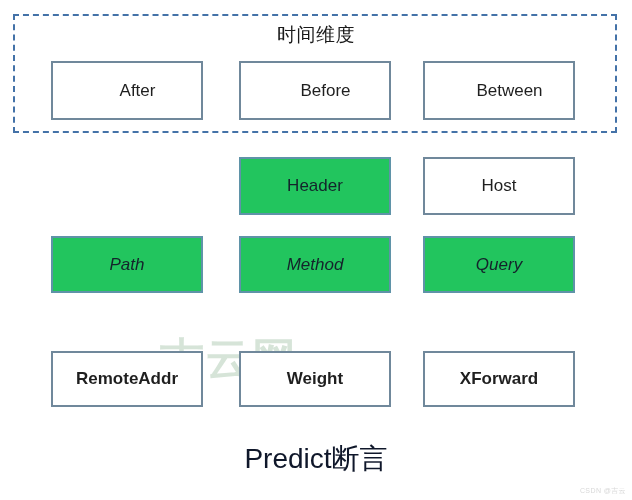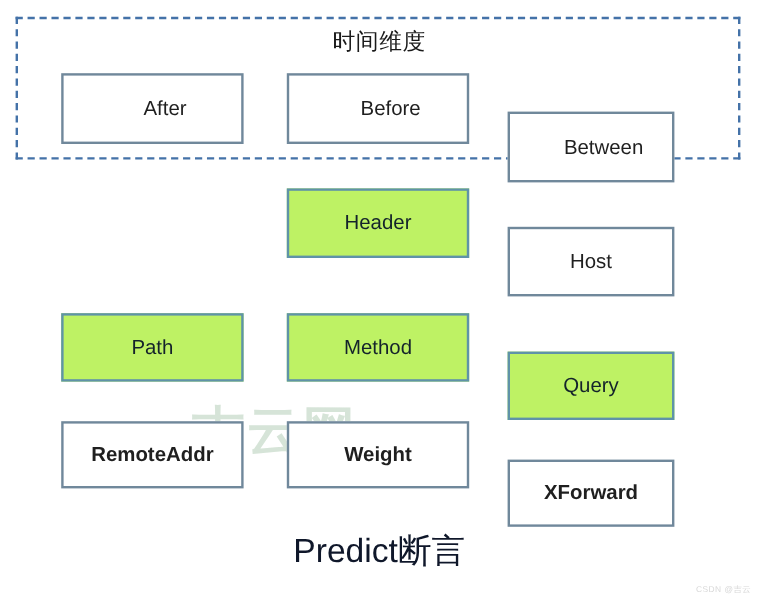--- a/index.html
+++ b/index.html
@@ -46,34 +46,34 @@
     box-sizing: border-box;
     border: 2px solid #70889b;
     background: #ffffff;
     display: flex;
     align-items: center;
     justify-content: center;
     font-size: 17px;
     color: #1f1f1f;
   }
   .node.filled {
-    background: #bef264;
+    background: #22c55e;
     border-color: #5f93a8;
     color: #14232b;
   }
 
   
   .col1 { left: 51px;  width: 152px; }
   .col2 { left: 239px; width: 152px; }
-  .col3 { left: 423px; width: 139px; margin-top: 32px; }
+  .col3 { left: 423px; width: 152px; }
 
   
   .row1 { top: 61px;  height: 59px; padding-left: 21px; }
   .row2 { top: 157px; height: 58px; }
-  .row3 { top: 261px; height: 57px; }
+  .row3 { top: 236px; height: 57px; font-style: italic; }
   .row4 { top: 351px; height: 56px; font-weight: bold; }
 
   
   .caption {
     position: absolute;
     left: 0;
     top: 440px;
     width: 632px;
     text-align: center;
     font-size: 28px;

